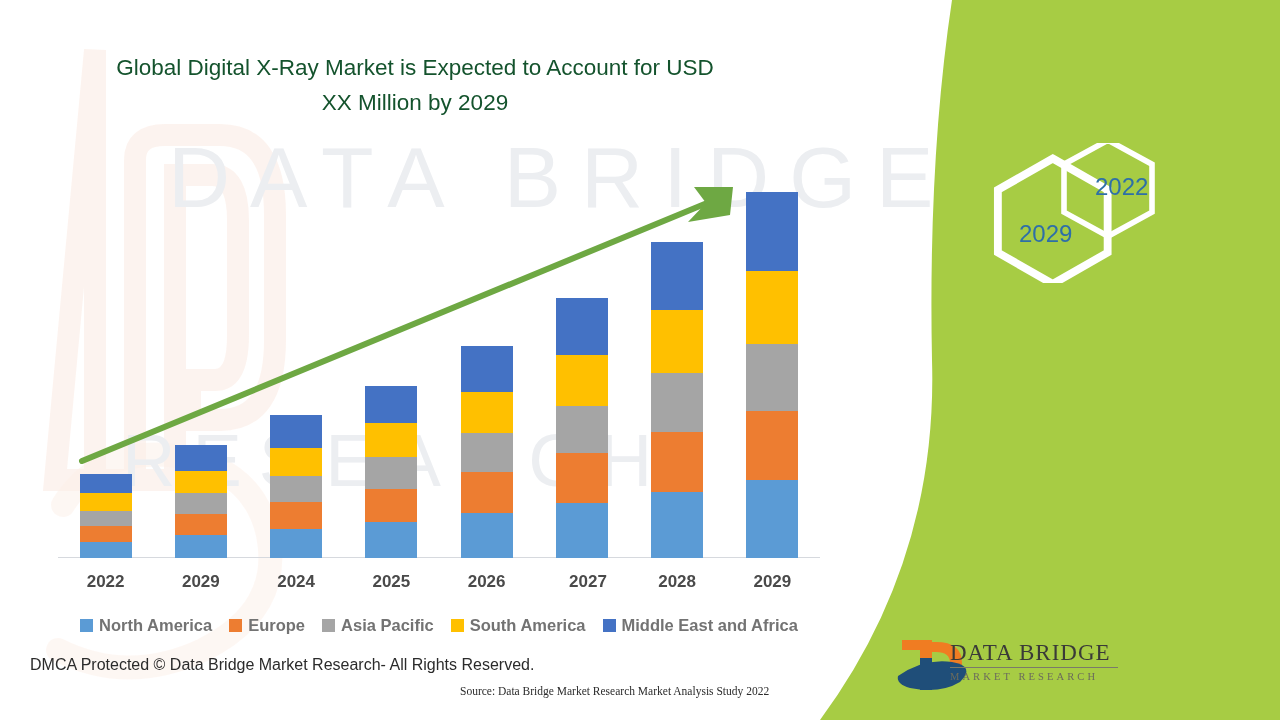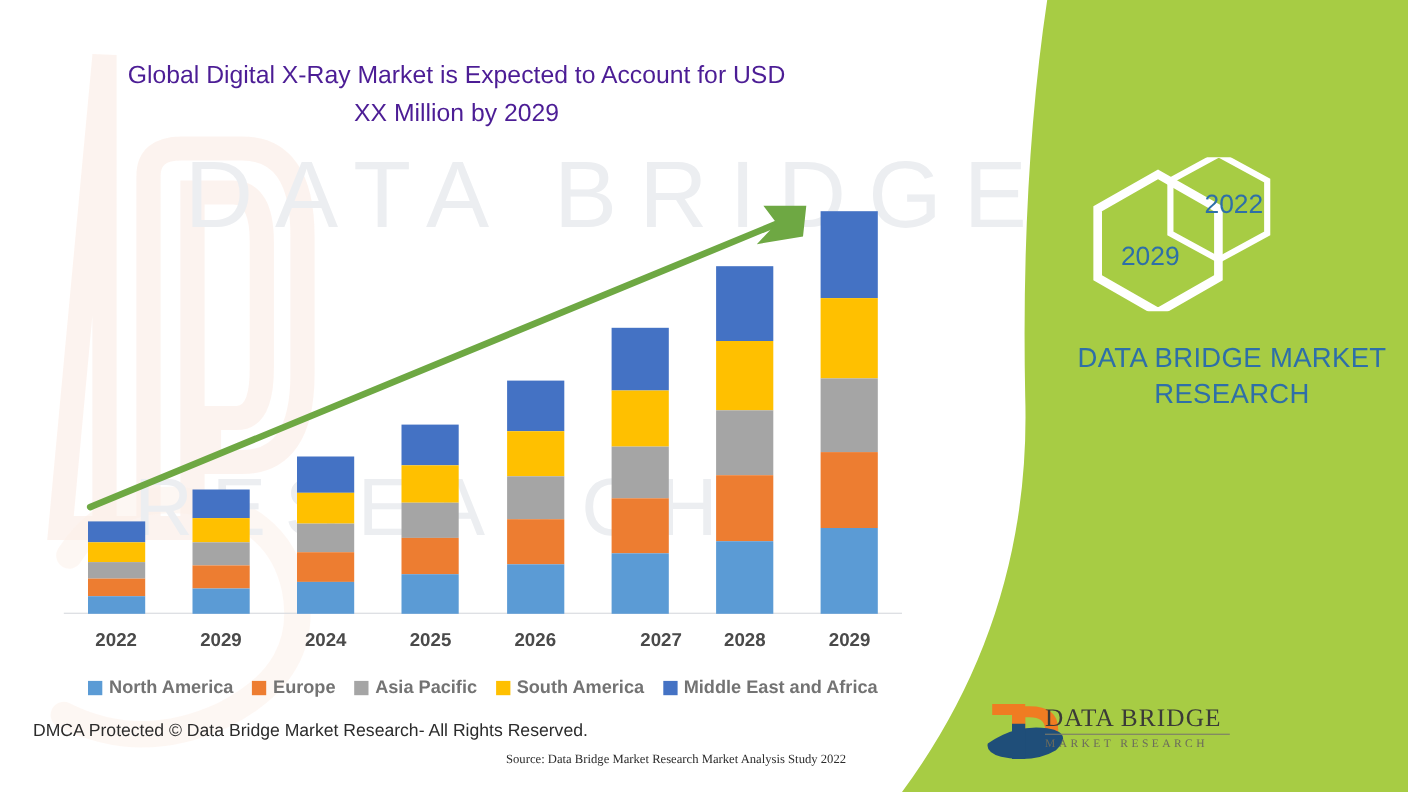--- a/index.html
+++ b/index.html
@@ -148,21 +148,21 @@
     line-height: 12px;
   }
 
   
   .headline {
     position: absolute;
     left: 110px;
     top: 50px;
     width: 610px;
     text-align: center;
-    color: #4c1d95;
+    color: #14532d;
     font-size: 22.5px;
     line-height: 35px;
   }
   .axis-line {
     position: absolute;
     left: 58px;
     top: 557px;
     width: 762px;
     height: 1px;
     background: #d6d9de;
@@ -267,21 +267,20 @@
   </svg>
 
 
   <svg class="hex-wrap" viewBox="0 0 200 140">
     <polygon points="110,4 165,34 165,94 110,124 55,94 55,34" fill="none" stroke="#ffffff" stroke-width="7" transform="translate(28,-6) scale(0.80)"></polygon>
     <polygon points="62,24 118,56 118,120 62,152 6,120 6,56" fill="none" stroke="#ffffff" stroke-width="8" transform="translate(0,-8) scale(0.98)"></polygon>
   </svg>
   <div class="hex-year hex-year-2022">2022</div>
   <div class="hex-year hex-year-2029">2029</div>
 
-  <div class="dbmr-brand">DATA BRIDGE MARKET RESEARCH</div>
 
   <svg class="logo" viewBox="0 0 230 62">
     <path d="M12 8 L12 18 L30 18 L30 52 L42 52 L42 8 Z" fill="#F07C22"></path>
     <path d="M30 10 L30 52 L46 52 Q72 52 72 31 Q72 10 46 10 L38 10 L38 20 L46 20 Q60 20 60 31 Q60 42 46 42 L42 42 L42 10 Z" fill="#F07C22"></path>
     <path d="M8 44 Q34 26 62 30 Q86 34 70 50 Q50 62 20 56 Q6 52 8 44 Z" fill="#1F4E79"></path>
     <path d="M30 26 L30 58 L42 58 L42 26 Z" fill="#1F4E79"></path>
   </svg>
   <div class="logo-text">
     <div class="logo-main">DATA BRIDGE</div>
     <div class="logo-rule"></div>
@@ -355,21 +354,21 @@
         <div class="seg" style="height: 68.9778px; background: rgb(237, 125, 49);"></div>
         <div class="seg" style="height: 77.6px; background: rgb(91, 155, 213);"></div>
       </div>
     </div>
   <div class="xlabels" id="xlabels">
       <div class="xlabel" style="left: -0.375px;">2022</div>
       <div class="xlabel" style="left: 94.875px;">2029</div>
       <div class="xlabel" style="left: 190.125px; text-align: center;">2024</div>
       <div class="xlabel" style="left: 285.375px;">2025</div>
       <div class="xlabel" style="left: 380.625px;">2026</div>
-      <div class="xlabel" style="left: 495px;">2027</div>
+      <div class="xlabel" style="left: 482px;">2027</div>
       <div class="xlabel" style="left: 571.125px;">2028</div>
       <div class="xlabel" style="left: 666.375px;">2029</div>
     </div>
   <div class="legend" id="legend">
       <div class="legend-item">
         <span class="legend-swatch" style="background: rgb(91, 155, 213);"></span>
         <span class="legend-label">North America</span>
       </div>
       <div class="legend-item">
         <span class="legend-swatch" style="background: rgb(237, 125, 49);"></span>

